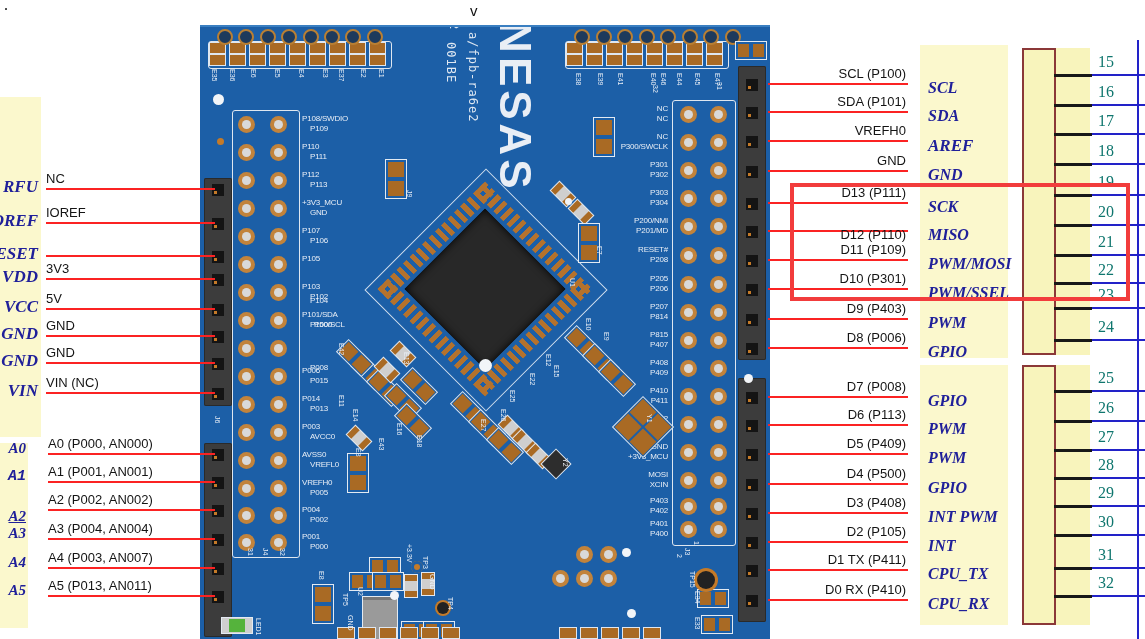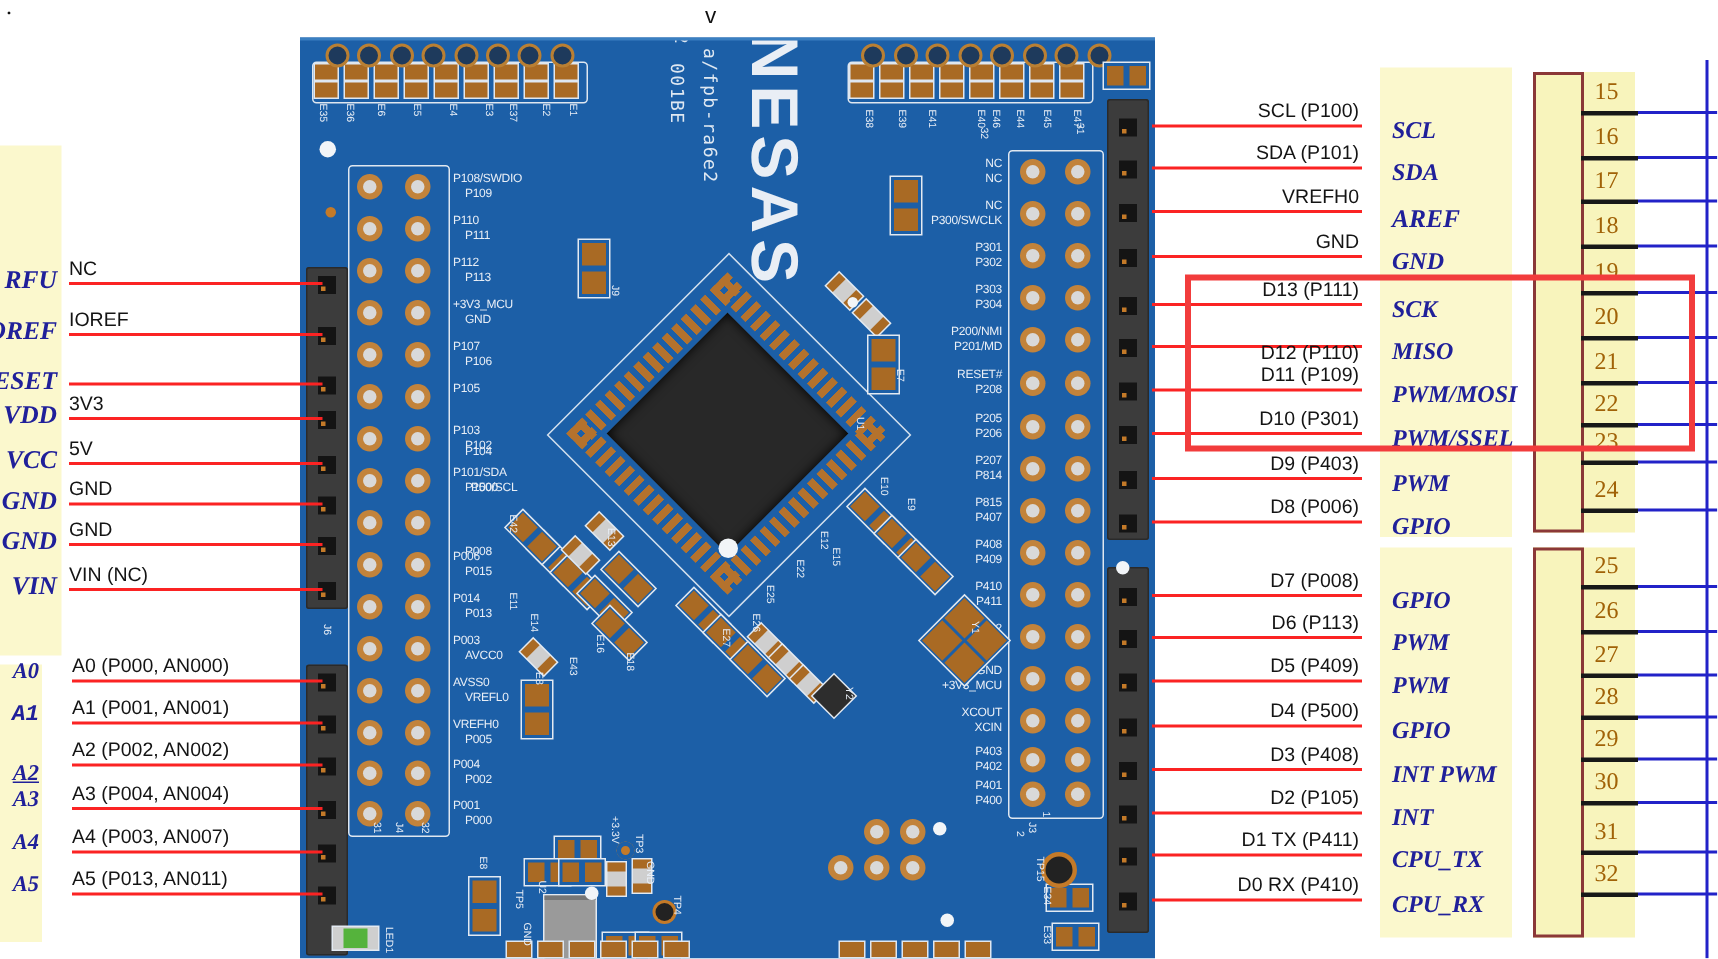--- a/index.html
+++ b/index.html
@@ -6,21 +6,21 @@
   #stage{position:relative;width:1145px;height:639px;background:#ffffff;overflow:hidden;
          font-family:"Liberation Sans",sans-serif;}
   .abs{position:absolute;}
   .panel{position:absolute;background:#fbf8cd;}
   .conn-fill{position:absolute;background:#f8f4bc;}
   .conn-border{position:absolute;border:2px solid #8b3838;background:#f8f4bc;}
   .wire{position:absolute;height:2px;background:#fb2323;z-index:6;}
   .wlabel{position:absolute;font:13px "Liberation Sans",sans-serif;color:#141414;white-space:nowrap;z-index:6;}
   .itl{position:absolute;font-family:"Liberation Serif",serif;font-style:italic;font-weight:700;
        color:#20209a;white-space:nowrap;z-index:4;}
-  .pnum{position:absolute;font:16px "Liberation Serif",serif;color:#a16207;text-align:center;width:34px;z-index:5;}
+  .pnum{position:absolute;font:16px "Liberation Serif",serif;color:#0f766e;text-align:left;width:34px;z-index:5;margin-left:44px;}
   .stub{position:absolute;height:3px;background:#181818;z-index:5;}
   .bluewire{position:absolute;height:2px;background:#2222c8;z-index:4;}
   .vline{position:absolute;width:2px;background:#2222c8;z-index:4;}
   #highlight-rect{position:absolute;border:4px solid #f23c3c;background:transparent;z-index:9;}
   #board{position:absolute;left:200px;top:25px;width:570px;height:614px;background:#1c5fa7;
          overflow:hidden;z-index:1;border-top:2px solid #3a7fc1;}
   .silk{position:absolute;font:8px/9.5px "Liberation Sans",sans-serif;color:#e8eef6;white-space:nowrap;letter-spacing:-0.2px;}
   .vsilk{position:absolute;writing-mode:vertical-rl;font:7px "Liberation Sans",sans-serif;color:#e8eef6;white-space:nowrap;}
   .hdr{position:absolute;width:28px;background:#3c3c3c;border-radius:2px;box-shadow:inset 0 0 0 1px #2a2a2a;}
   .pin{position:absolute;width:12px;height:12px;background:#141414;}
@@ -478,21 +478,21 @@
       <div class="silk" style="right:102px;top:303px;text-align:right;">P815</div>
       <div class="silk" style="right:102px;top:313px;text-align:right;">P407</div>
       <div class="silk" style="right:102px;top:331px;text-align:right;">P408</div>
       <div class="silk" style="right:102px;top:341px;text-align:right;">P409</div>
       <div class="silk" style="right:102px;top:359px;text-align:right;">P410</div>
       <div class="silk" style="right:102px;top:369px;text-align:right;">P411</div>
       <div class="silk" style="right:102px;top:387px;text-align:right;">P212</div>
       <div class="silk" style="right:102px;top:397px;text-align:right;">P213</div>
       <div class="silk" style="right:102px;top:415px;text-align:right;">GND</div>
       <div class="silk" style="right:102px;top:425px;text-align:right;">+3V3_MCU</div>
-      <div class="silk" style="right:102px;top:443px;text-align:right;">XCOUT</div>
+      <div class="silk" style="right:102px;top:443px;text-align:right;">MOSI</div>
       <div class="silk" style="right:102px;top:453px;text-align:right;">XCIN</div>
       <div class="silk" style="right:102px;top:469px;text-align:right;">P403</div>
       <div class="silk" style="right:102px;top:479px;text-align:right;">P402</div>
       <div class="silk" style="right:102px;top:492px;text-align:right;">P401</div>
       <div class="silk" style="right:102px;top:502px;text-align:right;">P400</div>
       <div class="abs" style="left:200px;top:177px;width:170px;height:170px;transform:rotate(45deg);border:1px solid rgba(255,255,255,.8);"></div>
       <div class="abs" style="left:209px;top:186px;width:152px;height:152px;transform:rotate(45deg);">
         <div class="abs" style="left:0;top:0;width:152px;height:15px;background:repeating-linear-gradient(90deg,#b4722d 0 5px,rgba(0,0,0,0) 5px 9px);"></div>
         <div class="abs" style="left:0;top:137px;width:152px;height:15px;background:repeating-linear-gradient(90deg,#b4722d 0 5px,rgba(0,0,0,0) 5px 9px);"></div>
         <div class="abs" style="left:0;top:0;width:15px;height:152px;background:repeating-linear-gradient(0deg,#b4722d 0 5px,rgba(0,0,0,0) 5px 9px);"></div>

